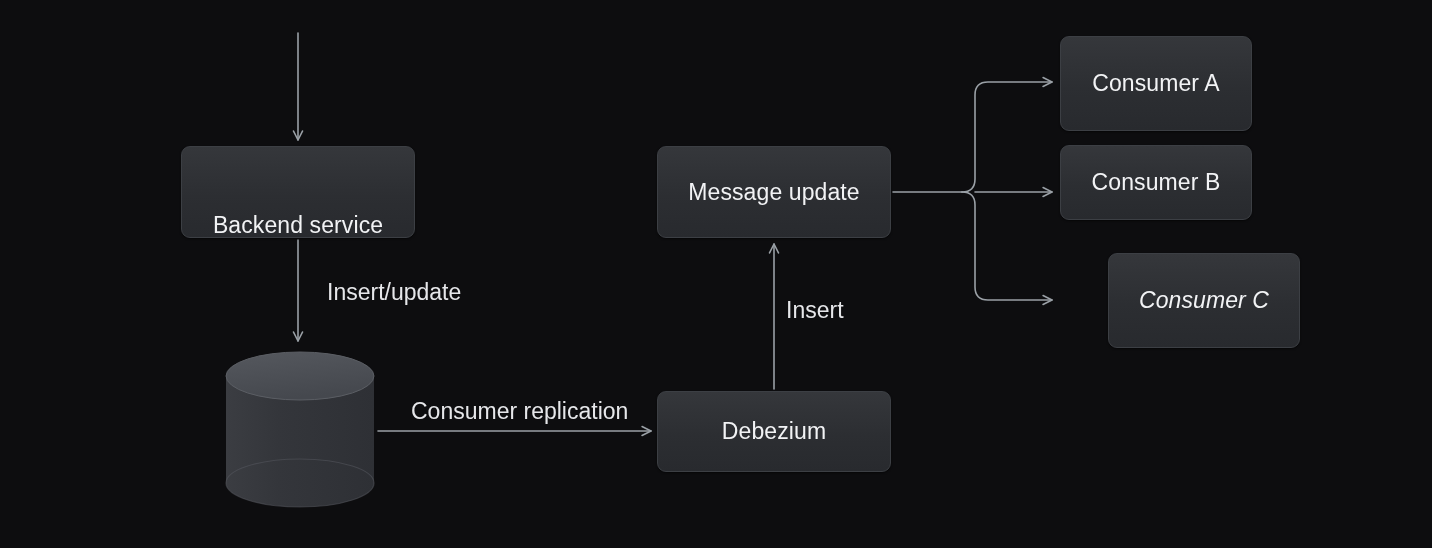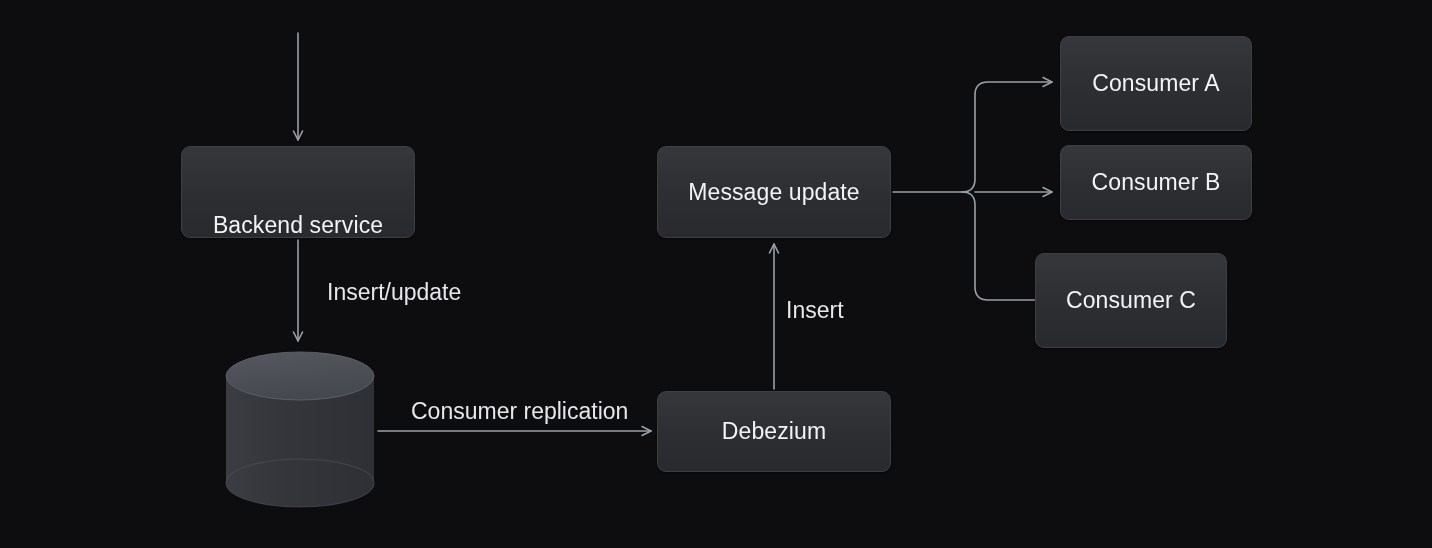--- a/index.html
+++ b/index.html
@@ -115,21 +115,21 @@
   </div>
 
   <div class="node-box" style="left:1060px; top:36px; width:192px; height:95px;">
     <span>Consumer A</span>
   </div>
 
   <div class="node-box" style="left:1060px; top:145px; width:192px; height:75px;">
     <span>Consumer B</span>
   </div>
 
-  <div class="node-box" style="left:1035px; top:253px; width:192px; height:95px;">
+  <div class="node-box" style="left:1108px; top:253px; width:192px; height:95px;font-style:italic;">
     <span>Consumer C</span>
   </div>
 
   <div class="edge-label" style="left:311px; top:281px;margin-left:16px;">Insert/update</div>
 
   <div class="edge-label" style="left:411px; top:400px;">Consumer replication</div>
 
   <div class="edge-label" style="left:786px; top:299px;">Insert</div>
 
 </div>

